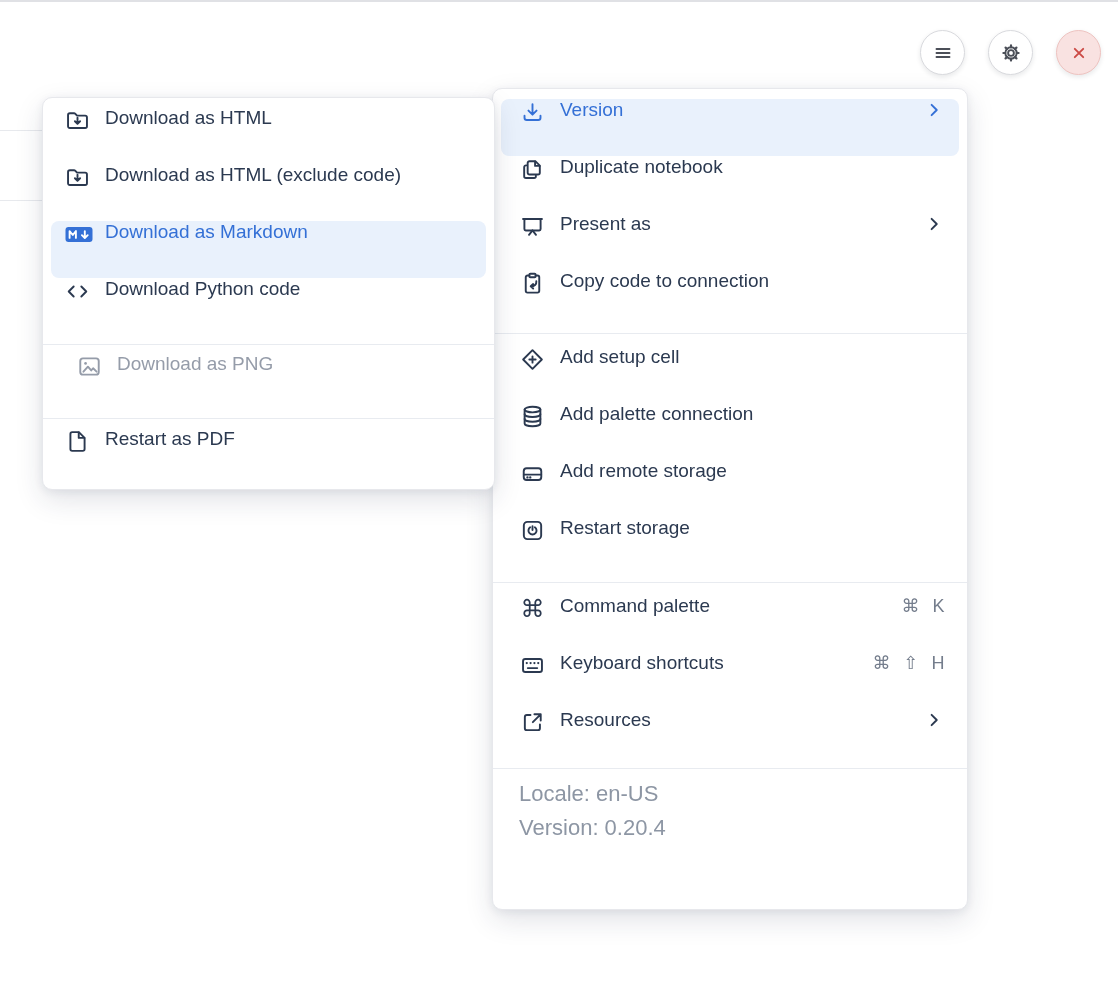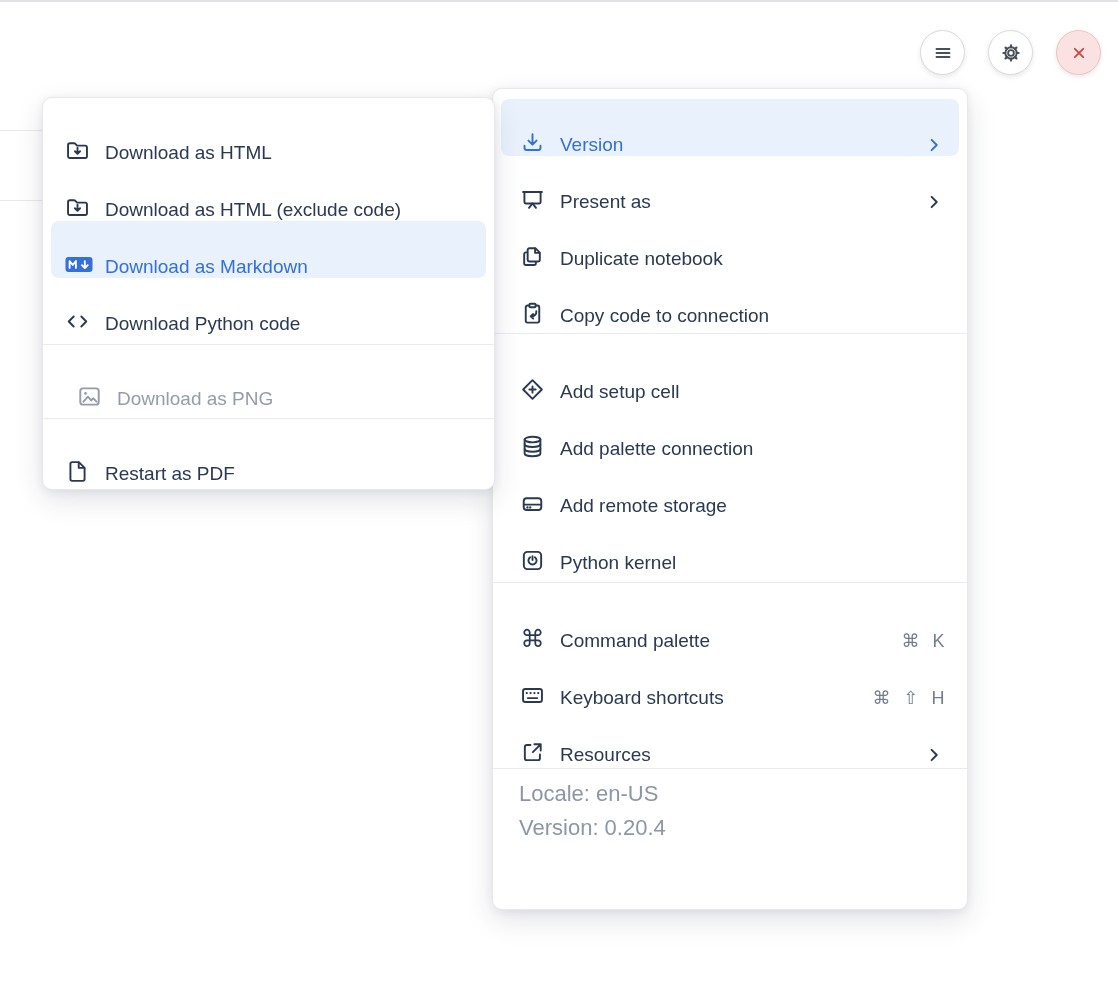--- a/index.html
+++ b/index.html
@@ -27,21 +27,21 @@
   
   .panel{position:absolute;background:#fff;border:1px solid var(--panel-border);border-radius:10px;
     box-shadow:0 10px 28px rgba(30,40,70,.13),0 2px 8px rgba(30,40,70,.07)}
   .panel-main{left:492px;top:88px;width:476px;height:822px;z-index:2}
   .panel-sub{left:42px;top:97px;width:453px;height:393px;z-index:3}
 
   .sec-m1{padding:10px 0 6px}.sec-m2{padding:12px 0 8px}.sec-m3{padding:12px 0 2px}
   .sec-s1{padding:9px 0}.sec-s2{padding:8px 12px}.sec-s3{padding:9px 0 6px}
   .divider{height:1px;background:var(--divider)}
 
-  .row{height:57px;margin:0 8px;border-radius:8px;display:flex;align-items:flex-end;
+  .row{height:57px;margin:0 8px;border-radius:8px;display:flex;align-items:flex-start;
     padding:0 14px 0 18px;font-size:19px;color:var(--text);cursor:default;white-space:nowrap}
   .panel-sub .row{padding-left:13px}
   .row.sel{background:var(--accent-bg);color:var(--accent)}
   .row.dis{color:var(--disabled)}
 
   .ic{width:27px;height:27px;margin-right:14px;flex:0 0 auto;display:flex;align-items:center;justify-content:center}
   .ic svg{width:100%;height:100%;fill:none;stroke:currentColor;stroke-width:1.7;stroke-linecap:round;stroke-linejoin:round}
   .ic-md{width:30px;margin-right:11px}
   .lbl{flex:0 1 auto;overflow:hidden;text-overflow:ellipsis}
   .chev{margin-left:auto;width:22px;height:22px;flex:0 0 auto;display:flex}
@@ -183,41 +183,41 @@
       <span class="lbl">Version</span>
       <span class="chev">
           <svg viewBox="0 0 24 24">
             <use href="#i-chevron"></use>
           </svg>
         </span>
     </div>
     <div class="row">
       <span class="ic">
           <svg viewBox="0 0 24 24">
+            <use href="#i-duplicate"></use>
+          </svg>
+        </span>
+      <span class="lbl">Duplicate notebook</span>
+    </div>
+    <div class="row">
+      <span class="ic">
+          <svg viewBox="0 0 24 24">
             <use href="#i-present"></use>
           </svg>
         </span>
       <span class="lbl">Present as</span>
       <span class="chev">
           <svg viewBox="0 0 24 24">
             <use href="#i-chevron"></use>
           </svg>
         </span>
     </div>
     <div class="row">
       <span class="ic">
           <svg viewBox="0 0 24 24">
-            <use href="#i-duplicate"></use>
-          </svg>
-        </span>
-      <span class="lbl">Duplicate notebook</span>
-    </div>
-    <div class="row">
-      <span class="ic">
-          <svg viewBox="0 0 24 24">
             <use href="#i-clipboard-copy"></use>
           </svg>
         </span>
       <span class="lbl">Copy code to connection</span>
     </div>
   </div>
   <div class="divider"></div>
   <div class="sec-m2">
     <div class="row">
       <span class="ic">
@@ -242,21 +242,21 @@
           </svg>
         </span>
       <span class="lbl">Add remote storage</span>
     </div>
     <div class="row">
       <span class="ic">
           <svg viewBox="0 0 24 24">
             <use href="#i-restart"></use>
           </svg>
         </span>
-      <span class="lbl">Python kernel</span>
+      <span class="lbl">Restart storage</span>
     </div>
   </div>
   <div class="divider"></div>
   <div class="sec-m3">
     <div class="row">
       <span class="ic" style="font-size:24px;line-height:1;color:inherit">⌘</span>
       <span class="lbl">Command palette</span>
       <span class="sc">⌘ K</span>
     </div>
     <div class="row">

